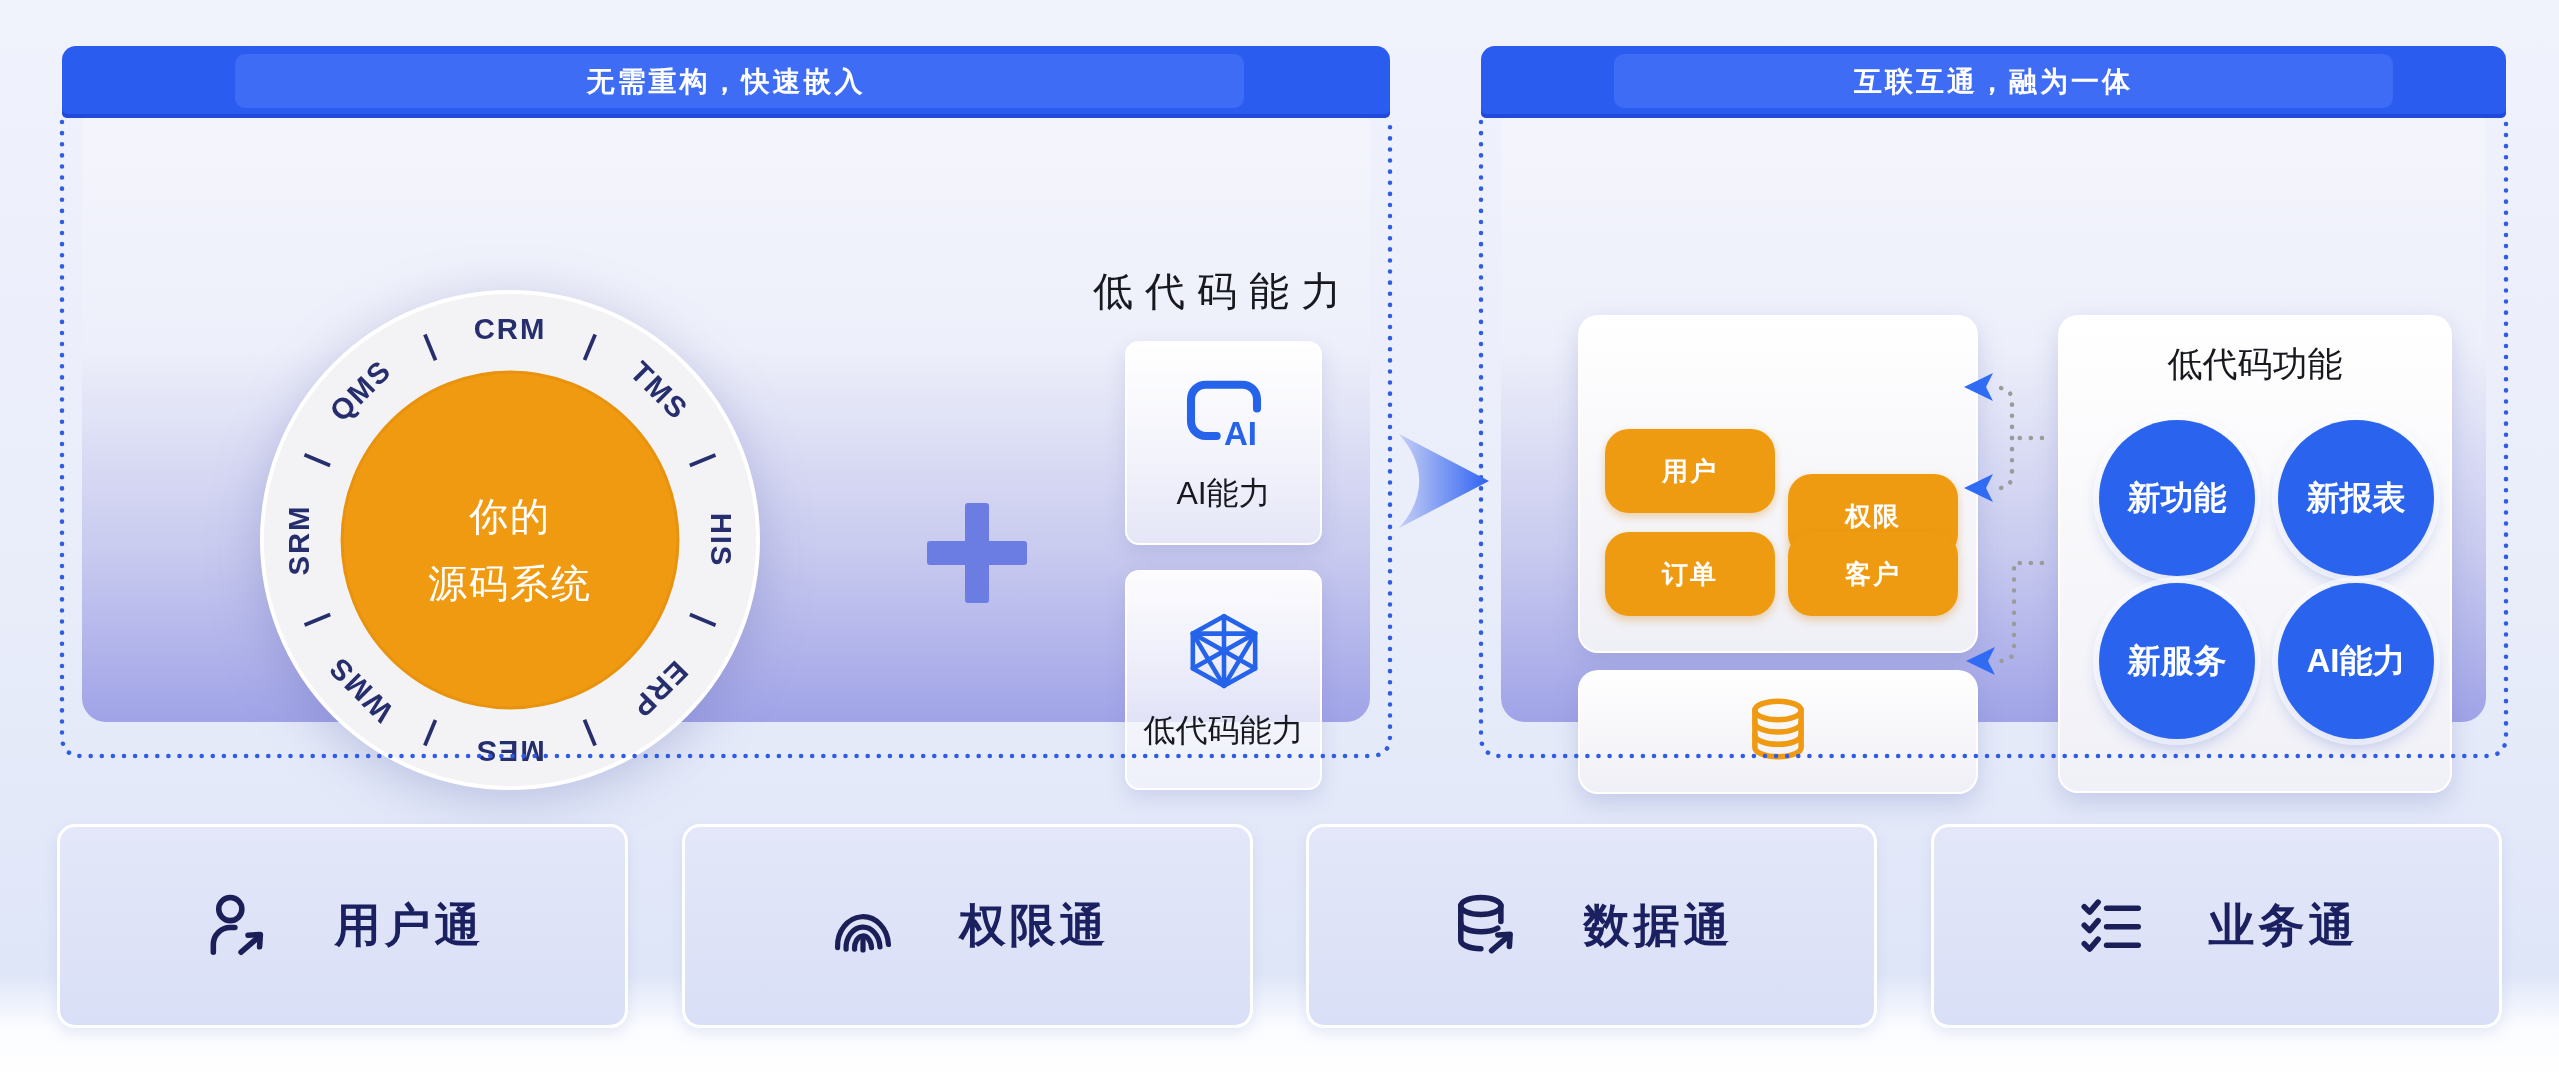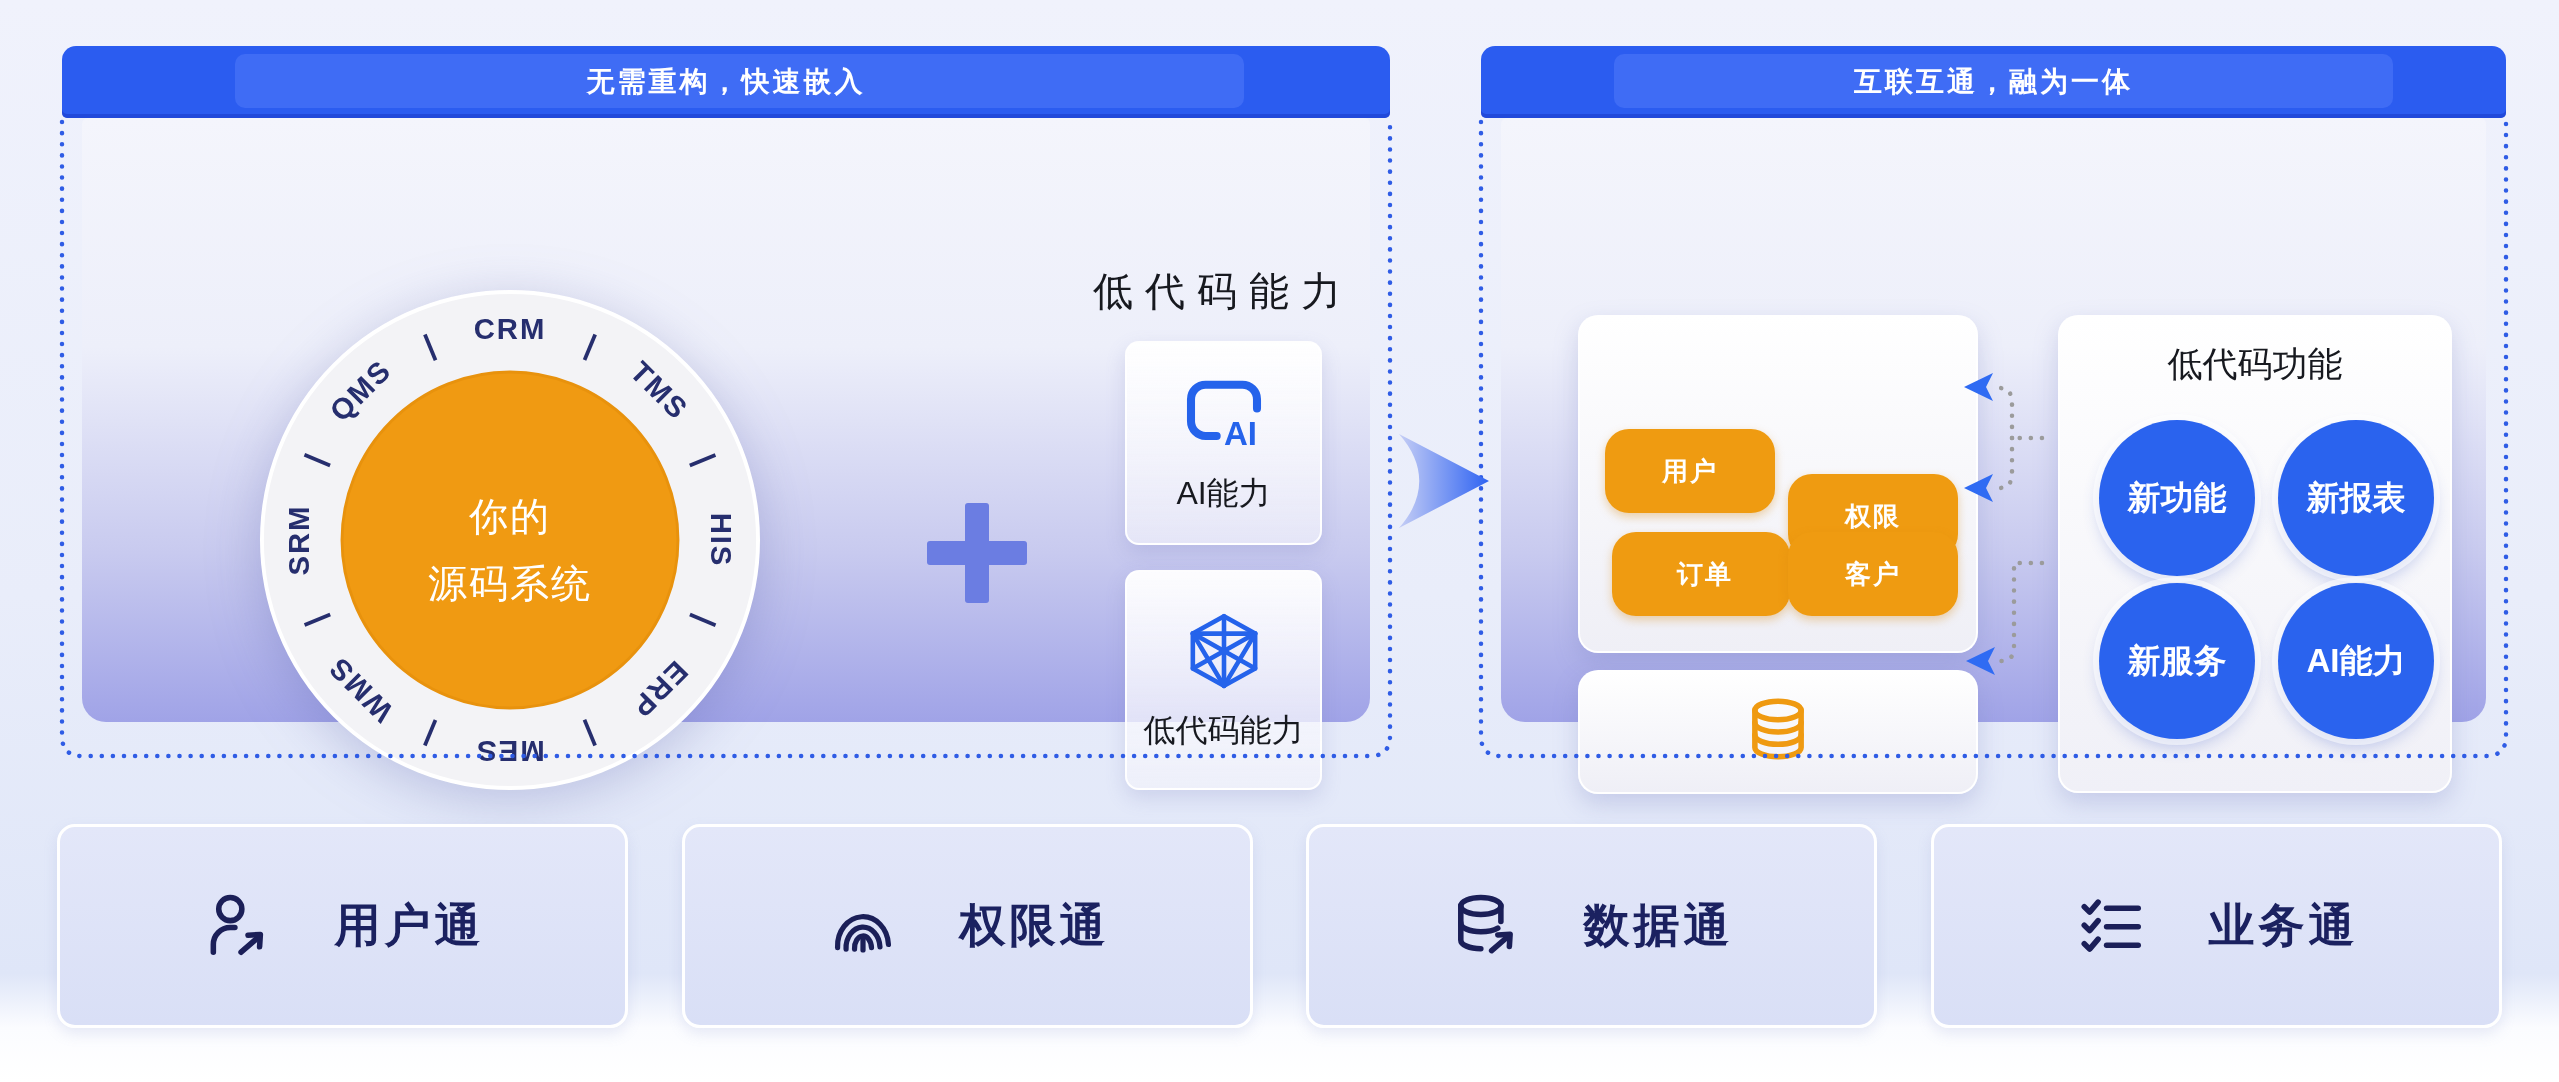--- a/index.html
+++ b/index.html
@@ -56,21 +56,21 @@
     border:2px solid rgba(255,255,255,.95);box-shadow:0 10px 24px rgba(120,125,190,.28);box-sizing:border-box;
   }
   .card-title{margin-top:24px;text-align:center;font-size:35px;font-weight:500;color:#17191f;}
   .obtn{
     position:absolute;width:170px;height:84px;border-radius:24px;background:#ef9b11;
     color:#ffffff;font-size:26px;font-weight:700;letter-spacing:2px;
     display:flex;align-items:center;justify-content:center;
     box-shadow:0 4px 10px rgba(215,135,15,.35);
   }
   #obtn-0{left:25px;top:112px;} #obtn-1{left:208px;top:112px;margin-top:45px;}
-  #obtn-2{left:32px;top:215px;padding-left:8px;} #obtn-3{left:208px;top:215px;}
+  #obtn-2{left:25px;top:215px;} #obtn-3{left:208px;top:215px;}
   .dbcard{
     position:absolute;left:77px;top:552px;width:400px;height:124px;border-radius:20px;
     background:linear-gradient(180deg,#ffffff 0%,#efeff6 100%);
     border:2px solid rgba(255,255,255,.95);box-shadow:0 10px 24px rgba(120,125,190,.28);
     display:flex;align-items:center;justify-content:center;box-sizing:border-box;
   }
   .dbcard svg{width:74px;height:74px;}
   .lcard{
     position:absolute;left:557px;top:197px;width:394px;height:478px;border-radius:20px;
     background:linear-gradient(180deg,#ffffff 0%,#f0f0f7 100%);

